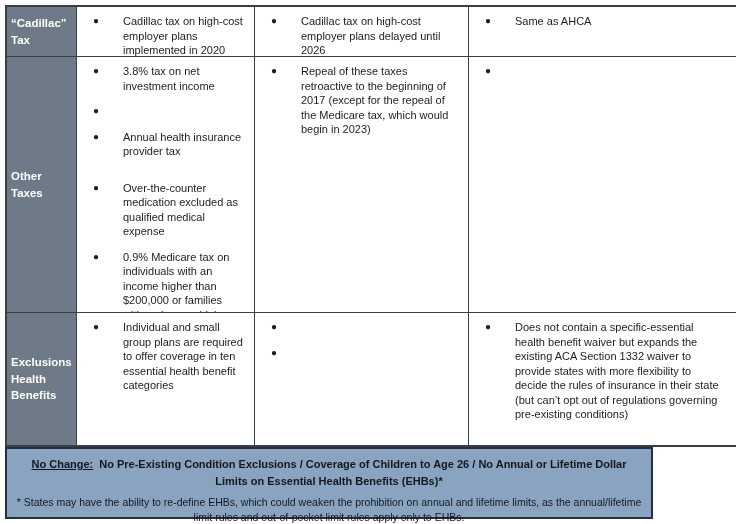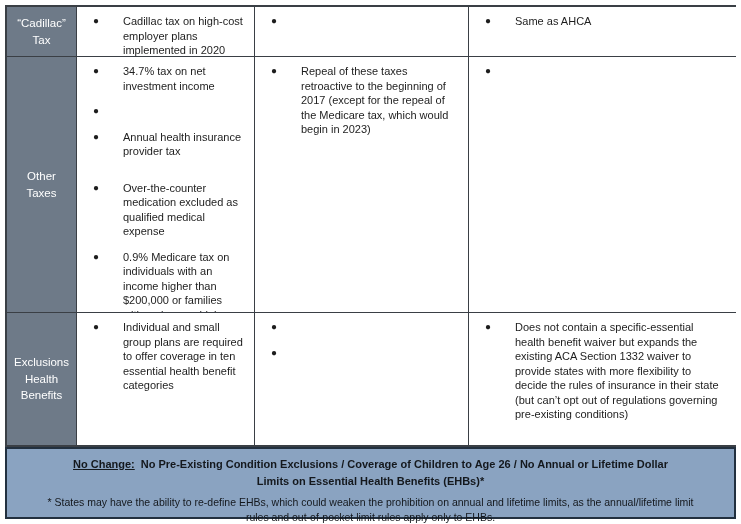--- a/index.html
+++ b/index.html
@@ -25,24 +25,23 @@
     background: #ffffff;
     padding: 7px 6px 6px 6px;
     overflow: hidden;
   }
   .cell:nth-child(4n) { border-right: none; }
   .row-last { border-bottom: none; }
 
   .rowheader {
     background: #6e7a88;
     color: #ffffff;
-    font-weight: normal;
+    font-weight: bold;
     font-size: 11.5px;
     display: flex; align-items: center; justify-content: center;
-    text-align: center;
     line-height: 1.45;
     padding: 4px;
   }
 
   ul.bullets { list-style: none; }
   ul.bullets li {
     display: flex;
     font-size: 11px;
     line-height: 1.32;
     margin-bottom: 11px;
@@ -52,21 +51,21 @@
     text-align: center;
     font-size: 10px;
     line-height: 1.45;
   }
   ul.bullets li .txt { flex: 1; padding-right: 4px; margin-left: 14px; }
   
   .gap-before-4 li:nth-child(4) { margin-top: 22px; }
 
   .footer-box {
     position: absolute; left: 5px; top: 447px;
-    width: 731px; height: 72px;
+    width: 648px; height: 72px;
     background: #8aa3c1;
     border: 2px solid #22303f;
     text-align: center;
     padding-top: 7px;
   }
   .footer-main {
     font-weight: bold;
     font-size: 11px;
     line-height: 1.5;
     color: #14181d;
@@ -97,40 +96,41 @@
         <li>
           <span class="marker">●</span>
           <span class="txt">Cadillac tax on high-cost employer plans implemented in 2020</span>
         </li>
       </ul>
     </div>
     <div class="cell">
       <ul class="bullets">
         <li>
           <span class="marker">●</span>
+          <span class="txt">Cadillac tax on high-cost employer plans delayed until 2026</span>
         </li>
       </ul>
     </div>
     <div class="cell">
       <ul class="bullets">
         <li>
           <span class="marker">●</span>
           <span class="txt">Same as AHCA</span>
         </li>
       </ul>
     </div>
 
     <div class="cell rowheader">
       <span>Other Taxes</span>
     </div>
     <div class="cell">
       <ul class="bullets gap-before-4">
         <li>
           <span class="marker">●</span>
-          <span class="txt">34.7% tax on net investment income</span>
+          <span class="txt">3.8% tax on net investment income</span>
         </li>
         <li>
           <span class="marker">●</span>
         </li>
         <li>
           <span class="marker">●</span>
           <span class="txt">Annual health insurance provider tax</span>
         </li>
         <li>
           <span class="marker">●</span>

